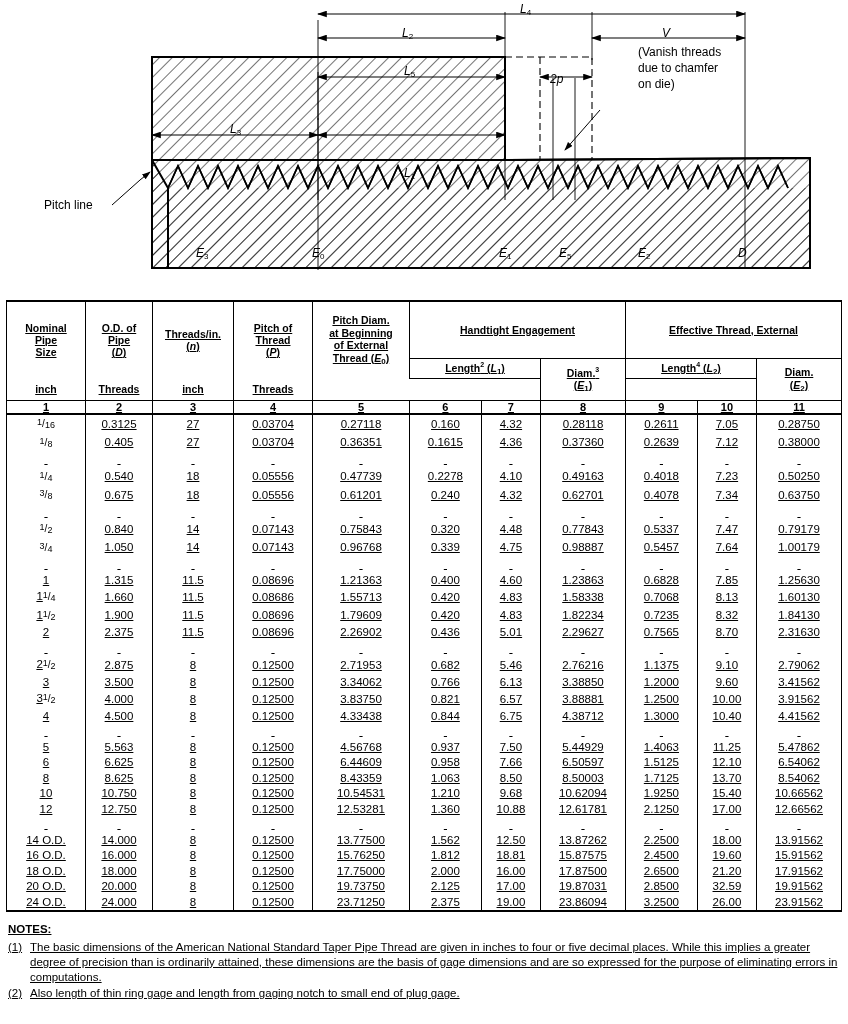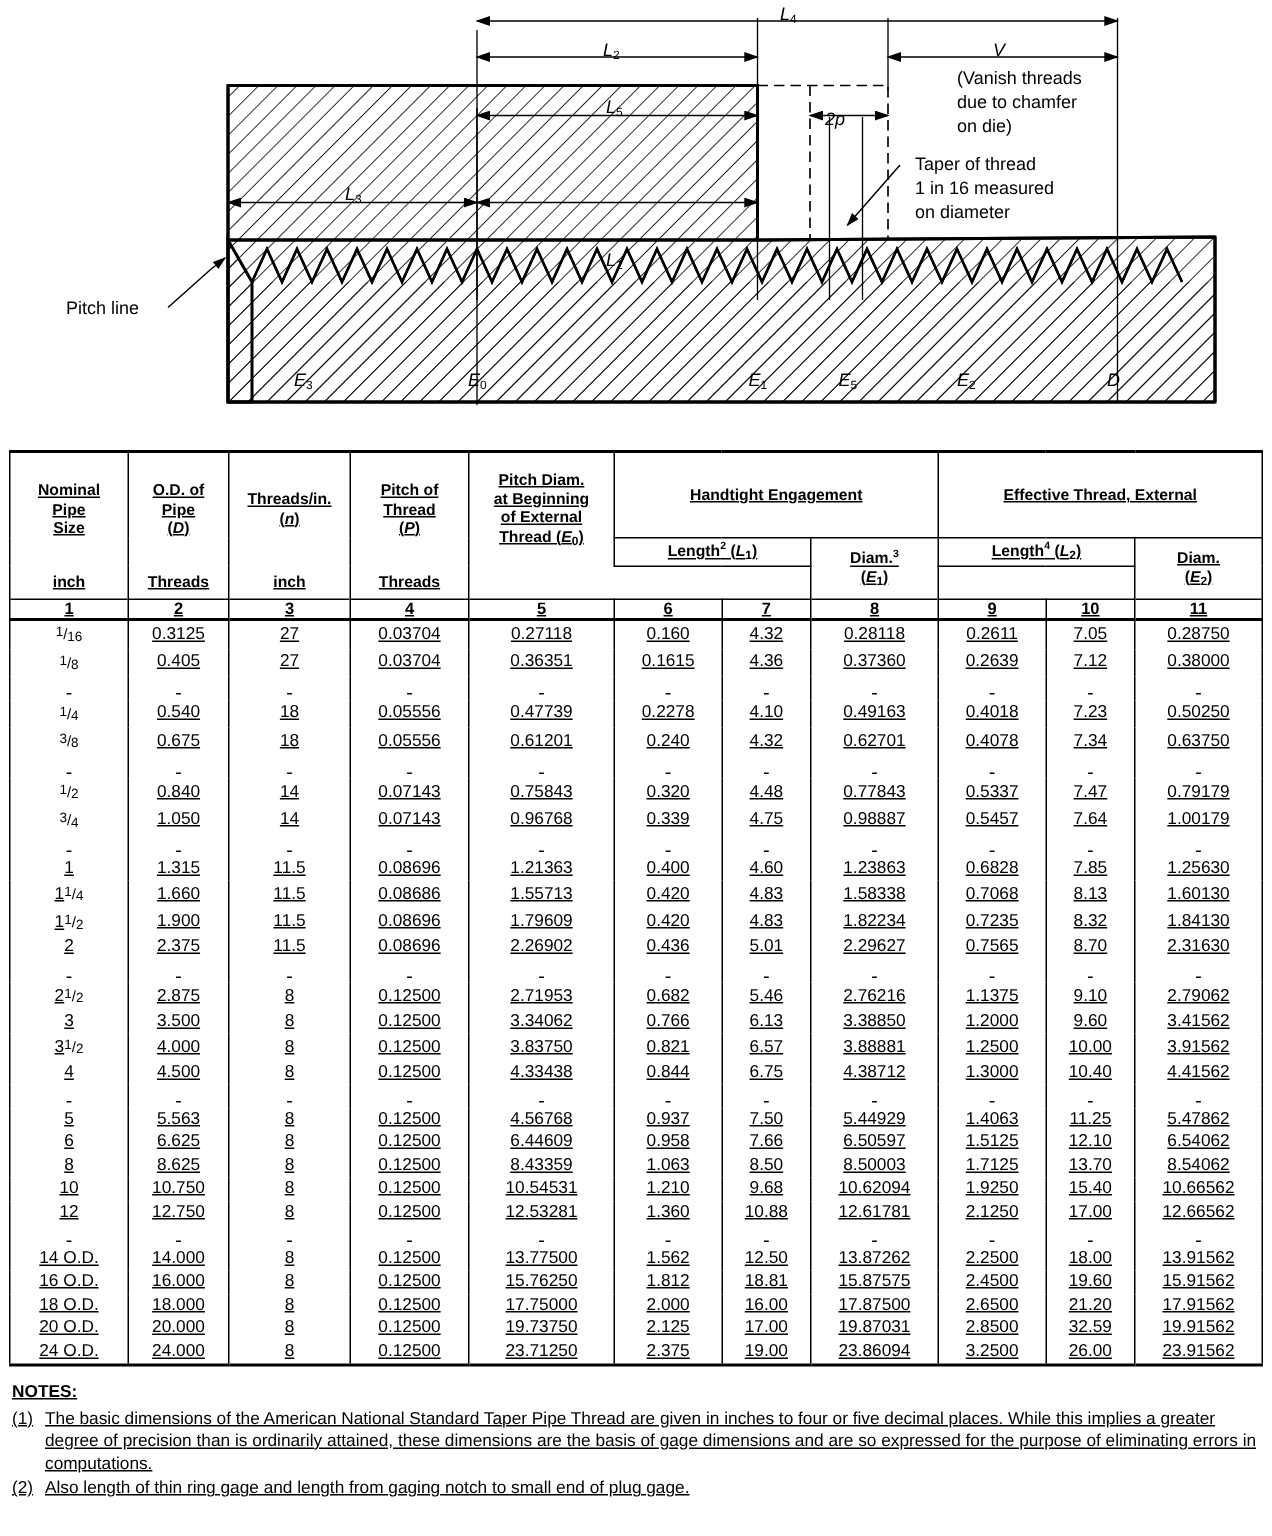--- a/index.html
+++ b/index.html
@@ -152,25 +152,20 @@
     <div class="fig-label fig-italic" style="left:230px;top:122px;"><i>L</i><span class="sub">3</span></div>
     <div class="fig-label fig-italic" style="left:404px;top:122px;margin-top:44px;"><i>L</i><span class="sub">1</span></div>
     <div class="fig-label fig-italic" style="left:550px;top:44px;margin-top:28px;">2<i>p</i></div>
 
     <div class="fig-label" style="left:638px;top:44px;line-height:1.35;">
       <span>(Vanish threads</span><br>
       <span>due to chamfer</span><br>
       <span>on die)</span>
     </div>
 
-    <div class="fig-label" style="left:610px;top:101px;line-height:1.35;">
-      <span>Taper of thread</span><br>
-      <span>1 in 16 measured</span><br>
-      <span>on diameter</span>
-    </div>
 
     <div class="fig-label" style="left:44px;top:198px;">Pitch line</div>
 
     <div class="fig-label fig-italic" style="left:196px;top:246px;"><i>E</i><span class="sub">3</span></div>
     <div class="fig-label fig-italic" style="left:312px;top:246px;"><i>E</i><span class="sub">0</span></div>
     <div class="fig-label fig-italic" style="left:499px;top:246px;"><i>E</i><span class="sub">1</span></div>
     <div class="fig-label fig-italic" style="left:548px;top:246px;margin-left:11px;"><i>E</i><span class="sub">5</span></div>
     <div class="fig-label fig-italic" style="left:638px;top:246px;"><i>E</i><span class="sub">2</span></div>
     <div class="fig-label fig-italic" style="left:738px;top:246px;"><i>D</i></div>
   </div>

